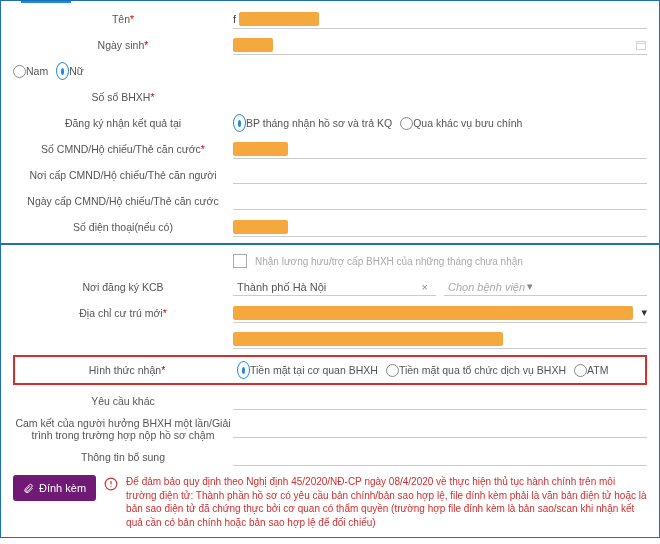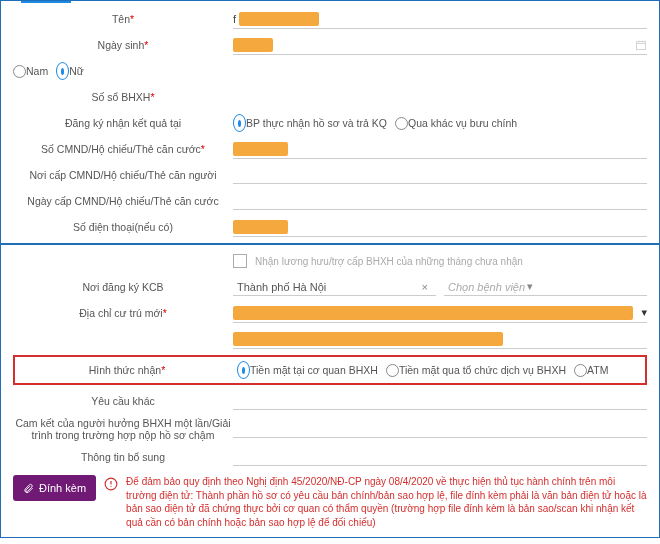--- a/index.html
+++ b/index.html
@@ -78,21 +78,21 @@
 
   <div class="row">
     <div class="lbl"><span>Số sổ BHXH</span><span class="req">*</span></div>
   </div>
 
   <div class="row">
     <div class="lbl">Đăng ký nhận kết quả tại</div>
     <div class="fld">
       <span class="radio">
           <span class="rcircle sel"></span>
-          <span>BP thực nhận hồ sơ và trả KQ</span>
+          <span>BP tháng nhận hồ sơ và trả KQ</span>
         </span>
       <span class="radio">
           <span class="rcircle"></span>
           <span>Qua khác vụ bưu chính</span>
         </span>
     </div>
   </div>
 
   <div class="row">
     <div class="lbl"><span>Số CMND/Hộ chiếu/Thẻ căn cước</span><span class="req">*</span></div>

